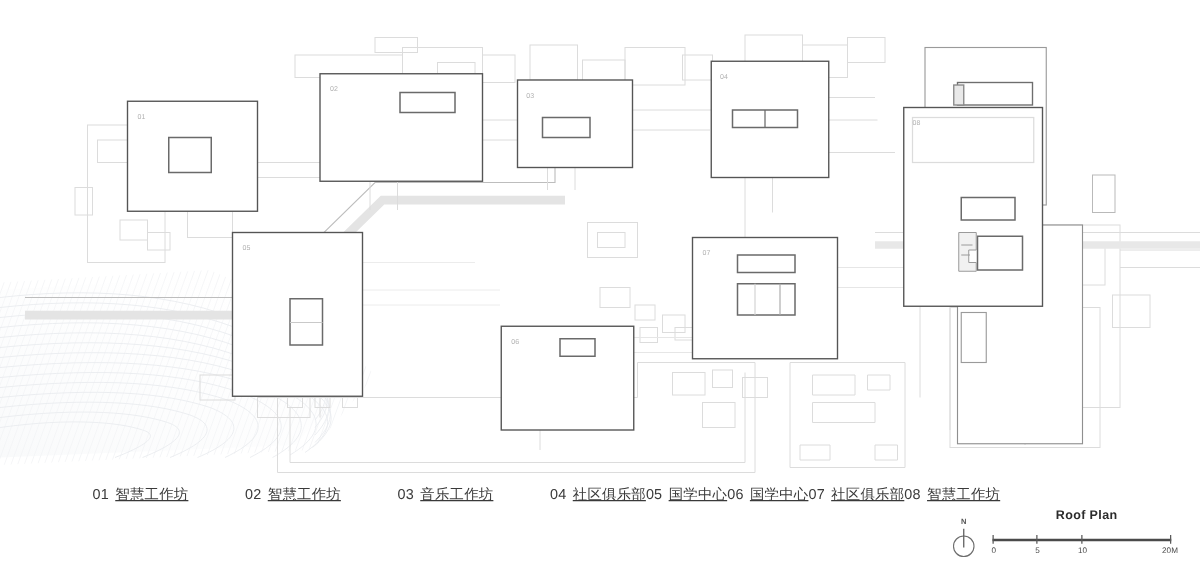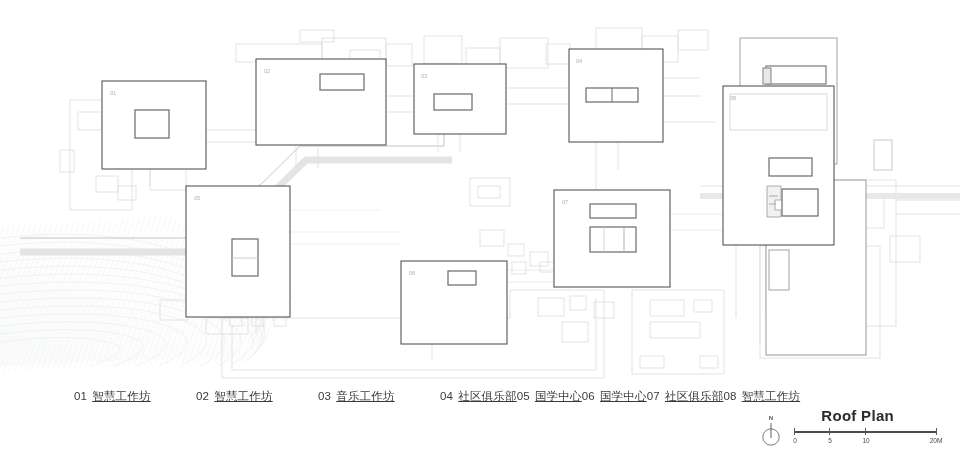--- a/index.html
+++ b/index.html
@@ -34,21 +34,21 @@
     white-space: nowrap; line-height: 22px;
   }
   .legend-num { color: #3a3a3a; }
   .legend-label { color: #3a3a3a; text-decoration: underline; }
   .legend-item.empty { visibility: hidden; }
 
   
   #titleblock { position: absolute; left: 756px; top: 405px; width: 190px; height: 50px; }
   #plan-title {
     position: absolute; right: 52px; top: 2px;
-    font-size: 15px; font-weight: bold; color: #2b2b2b;
+    font-size: 10px; font-weight: bold; color: #2b2b2b;
     letter-spacing: .3px;
     padding-left: 24px;
   }
   #scalebar { position: absolute; left: 36px; top: 21px; width: 150px; height: 26px; }
   .sb-line { position: absolute; left: 2px; top: 5px; width: 143px; height: 1.6px; background: #4a4a4a; }
   .sb-tick { position: absolute; top: 2px; width: 1.2px; height: 7px; background: #5a5a5a; }
   .sb-lbl {
     position: absolute; top: 11px;
     font-size: 6.5px; color: #4a4a4a;
     transform: translateX(-50%); white-space: nowrap;

